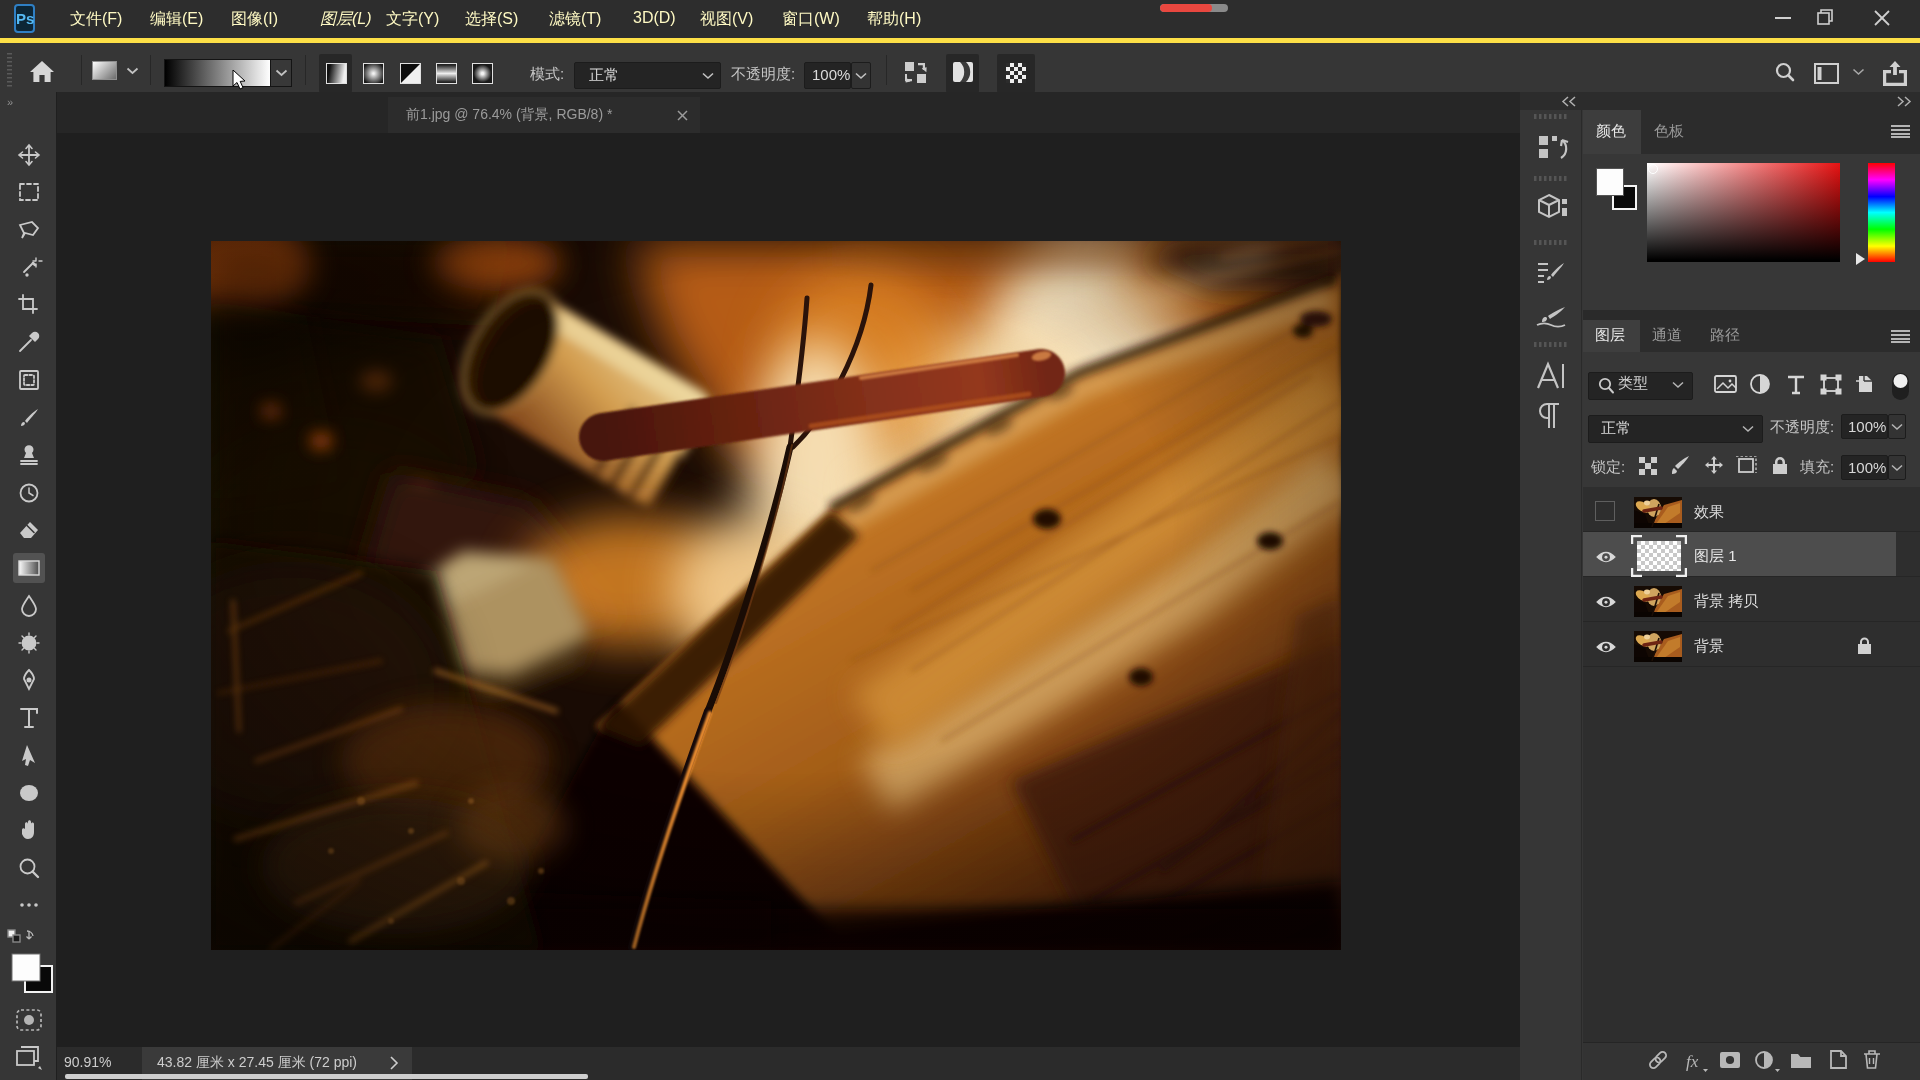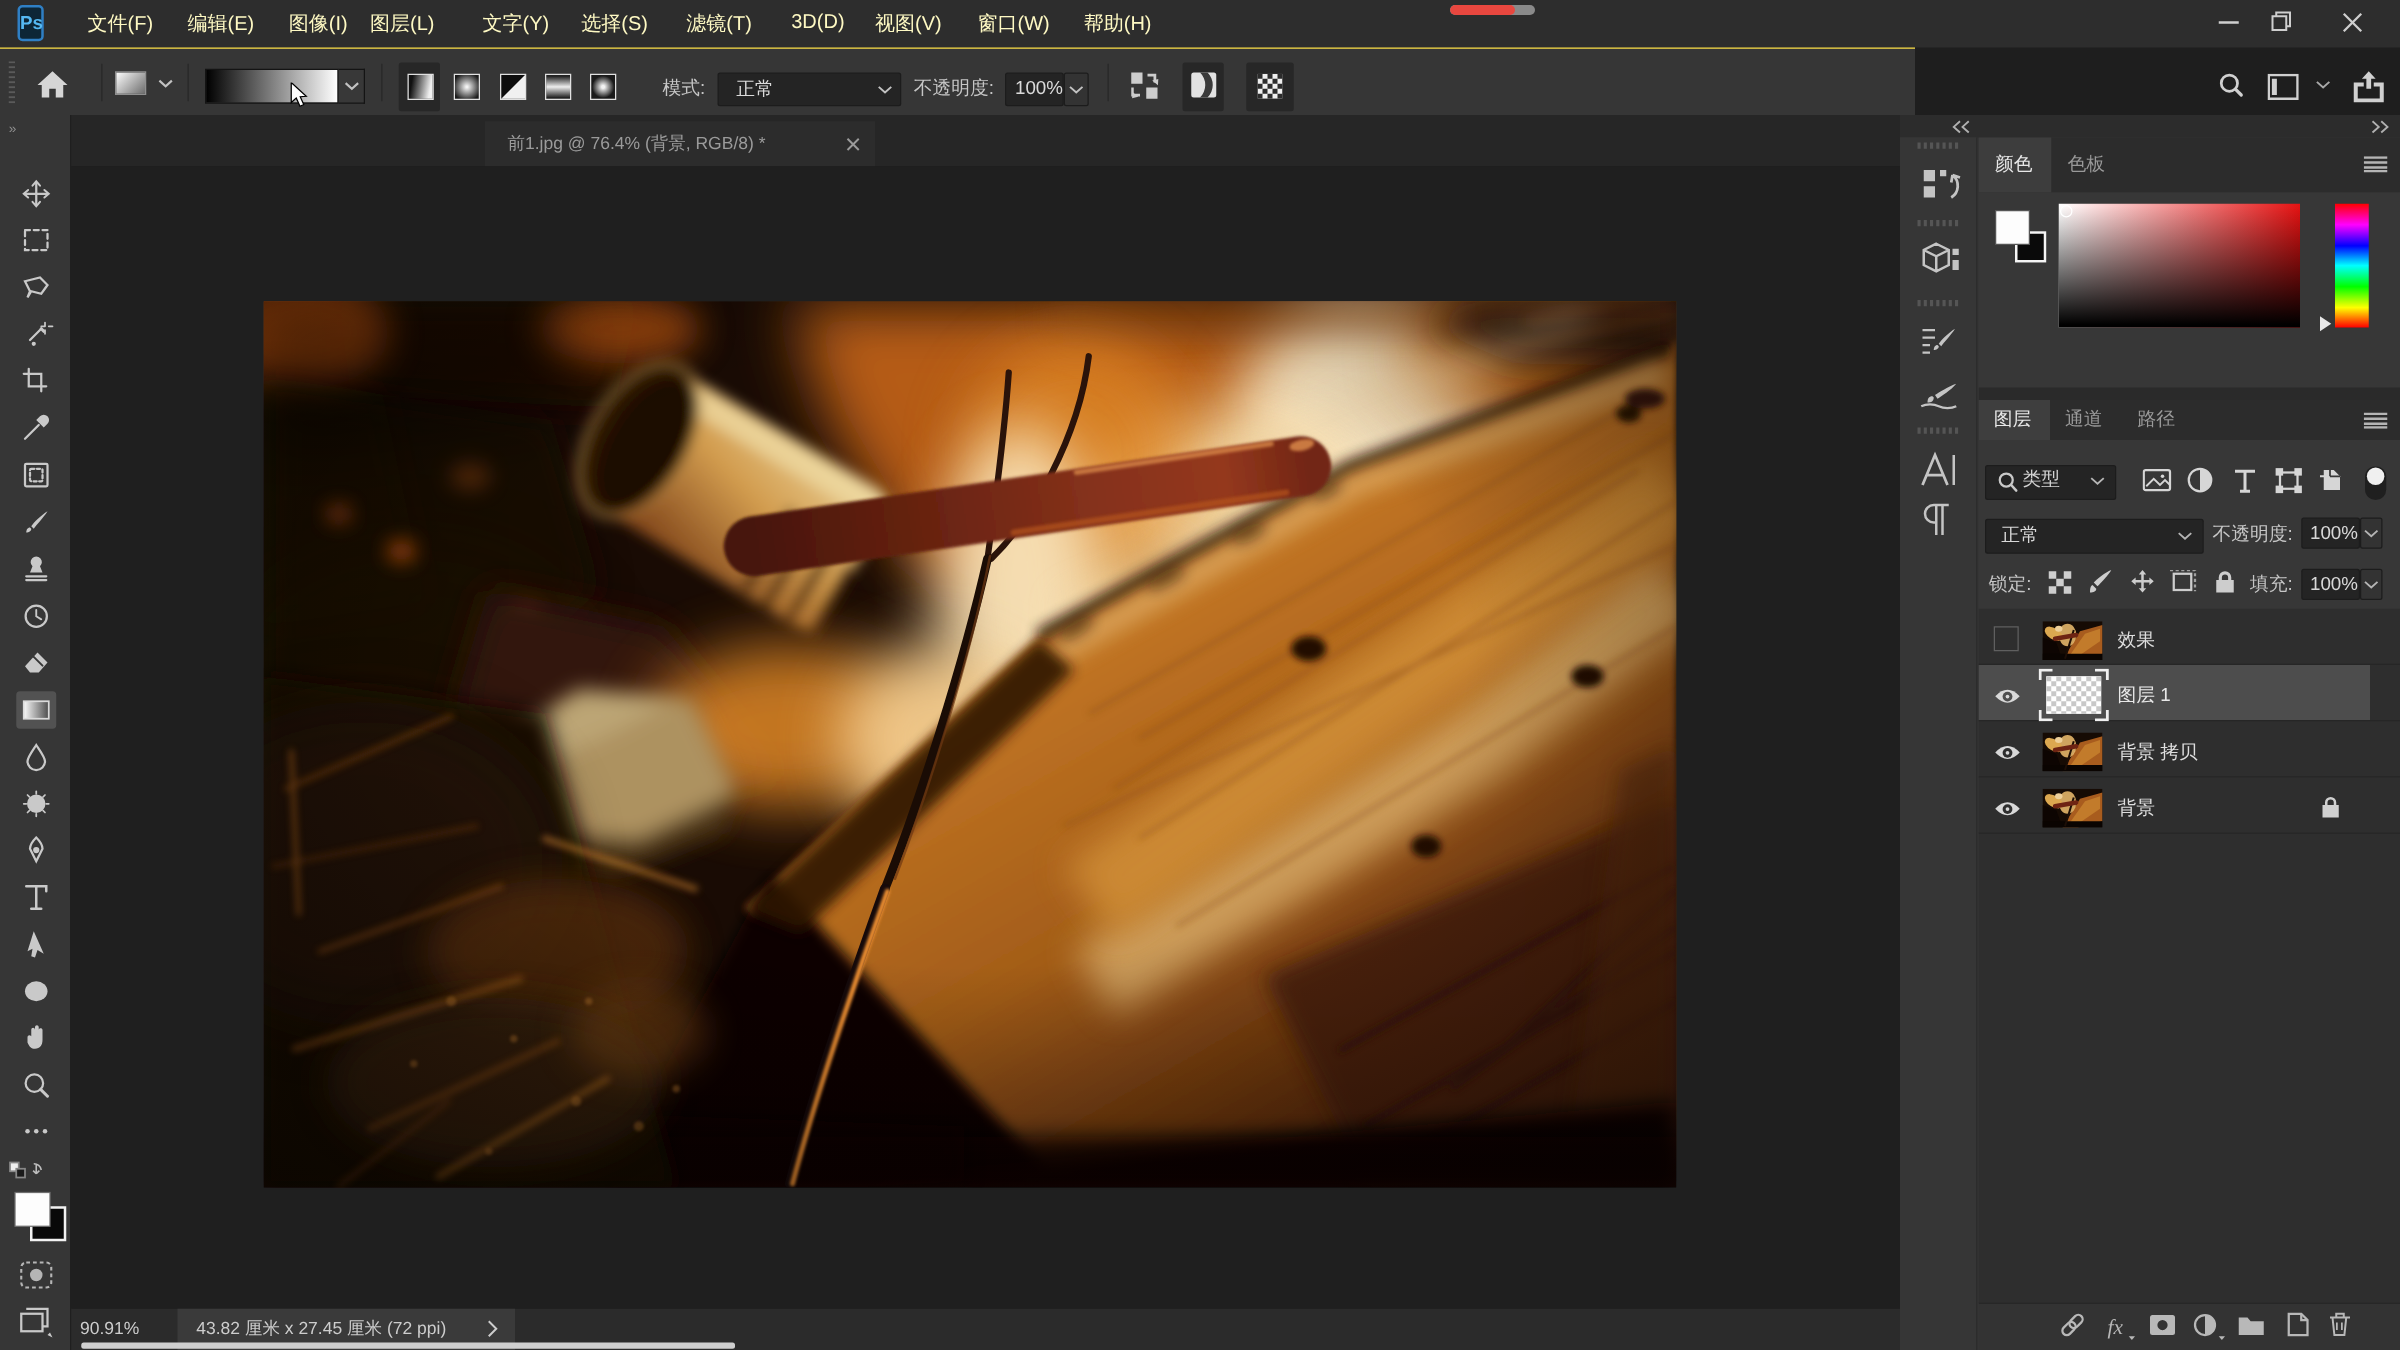--- a/index.html
+++ b/index.html
@@ -1,37 +1,37 @@
 <!DOCTYPE html>
 <html><head>
 <meta charset="utf-8">
 <style>
   * { margin:0; padding:0; box-sizing:border-box; }
   html,body { width:1920px; height:1080px; overflow:hidden; background:#1e1e1e;
     font-family:"Liberation Sans", sans-serif; }
   .abs { position:absolute; }
   #menubar { position:absolute; left:0; top:0; width:1920px; height:38px; background:#2d2d2d; }
   .menuitem { position:absolute; top:9px; font-size:16px; color:#fef9c3; white-space:nowrap; }
-  #optionsbar { position:absolute; left:0; top:38px; width:1532px; height:54px; background:#363636; border-top:1px solid #fde047;padding-left:30px; }
+  #optionsbar { position:absolute; left:0; top:38px; width:1920px; height:54px; background:#363636; border-top:5px solid #fde047;padding-left:30px; }
   #toolbar { position:absolute; left:0; top:92px; width:57px; height:988px; background:#363636; border-right:1px solid #1f1f1f; }
   #tabbar { position:absolute; left:57px; top:92px; width:1463px; height:41px; background:#262626; }
   #canvasarea { position:absolute; left:57px; top:133px; width:1463px; height:914px; background:#1f1f1f; }
   #statusbar { position:absolute; left:57px; top:1047px; width:1463px; height:33px; background:#2b2b2b; }
   #rightcol { position:absolute; left:1520px; top:92px; width:400px; height:988px; background:#363636; }
   .ctrl { background:#242424; border:1px solid #1c1c1c; border-radius:2px; position:absolute; }
   .lbl { position:absolute; color:#c6c6c6; font-size:15px; white-space:nowrap; }
 </style>
 </head>
 <body>
 <div id="menubar">
   <div class="abs" style="left:14px;top:4px;width:21px;height:29px;background:#0d2636;border:2px solid #2f7fc4;border-radius:4px;color:#55b9f3;font-size:15px;font-weight:bold;text-align:center;line-height:25px;">Ps</div>
   <span class="menuitem" style="left:70px;">文件(F)</span>
   <span class="menuitem" style="left:150px;">编辑(E)</span>
   <span class="menuitem" style="left:231px;">图像(I)</span>
-  <span class="menuitem" style="left:296px;">图层(L)</span>
+  <span class="menuitem" style="left:320px;font-style:italic;">图层(L)</span>
   <span class="menuitem" style="left:386px;">文字(Y)</span>
   <span class="menuitem" style="left:465px;">选择(S)</span>
   <span class="menuitem" style="left:549px;">滤镜(T)</span>
   <span class="menuitem" style="left:633px;">3D(D)</span>
   <span class="menuitem" style="left:700px;">视图(V)</span>
   <span class="menuitem" style="left:782px;">窗口(W)</span>
   <span class="menuitem" style="left:867px;">帮助(H)</span>
 
   <div class="abs" style="left:1160px;top:4px;width:68px;height:8px;border-radius:4px;background:#8a8a8a;overflow:hidden;">
     <div class="abs" style="left:0;top:0;width:52px;height:8px;border-radius:4px;background:#e8473f;"></div>

